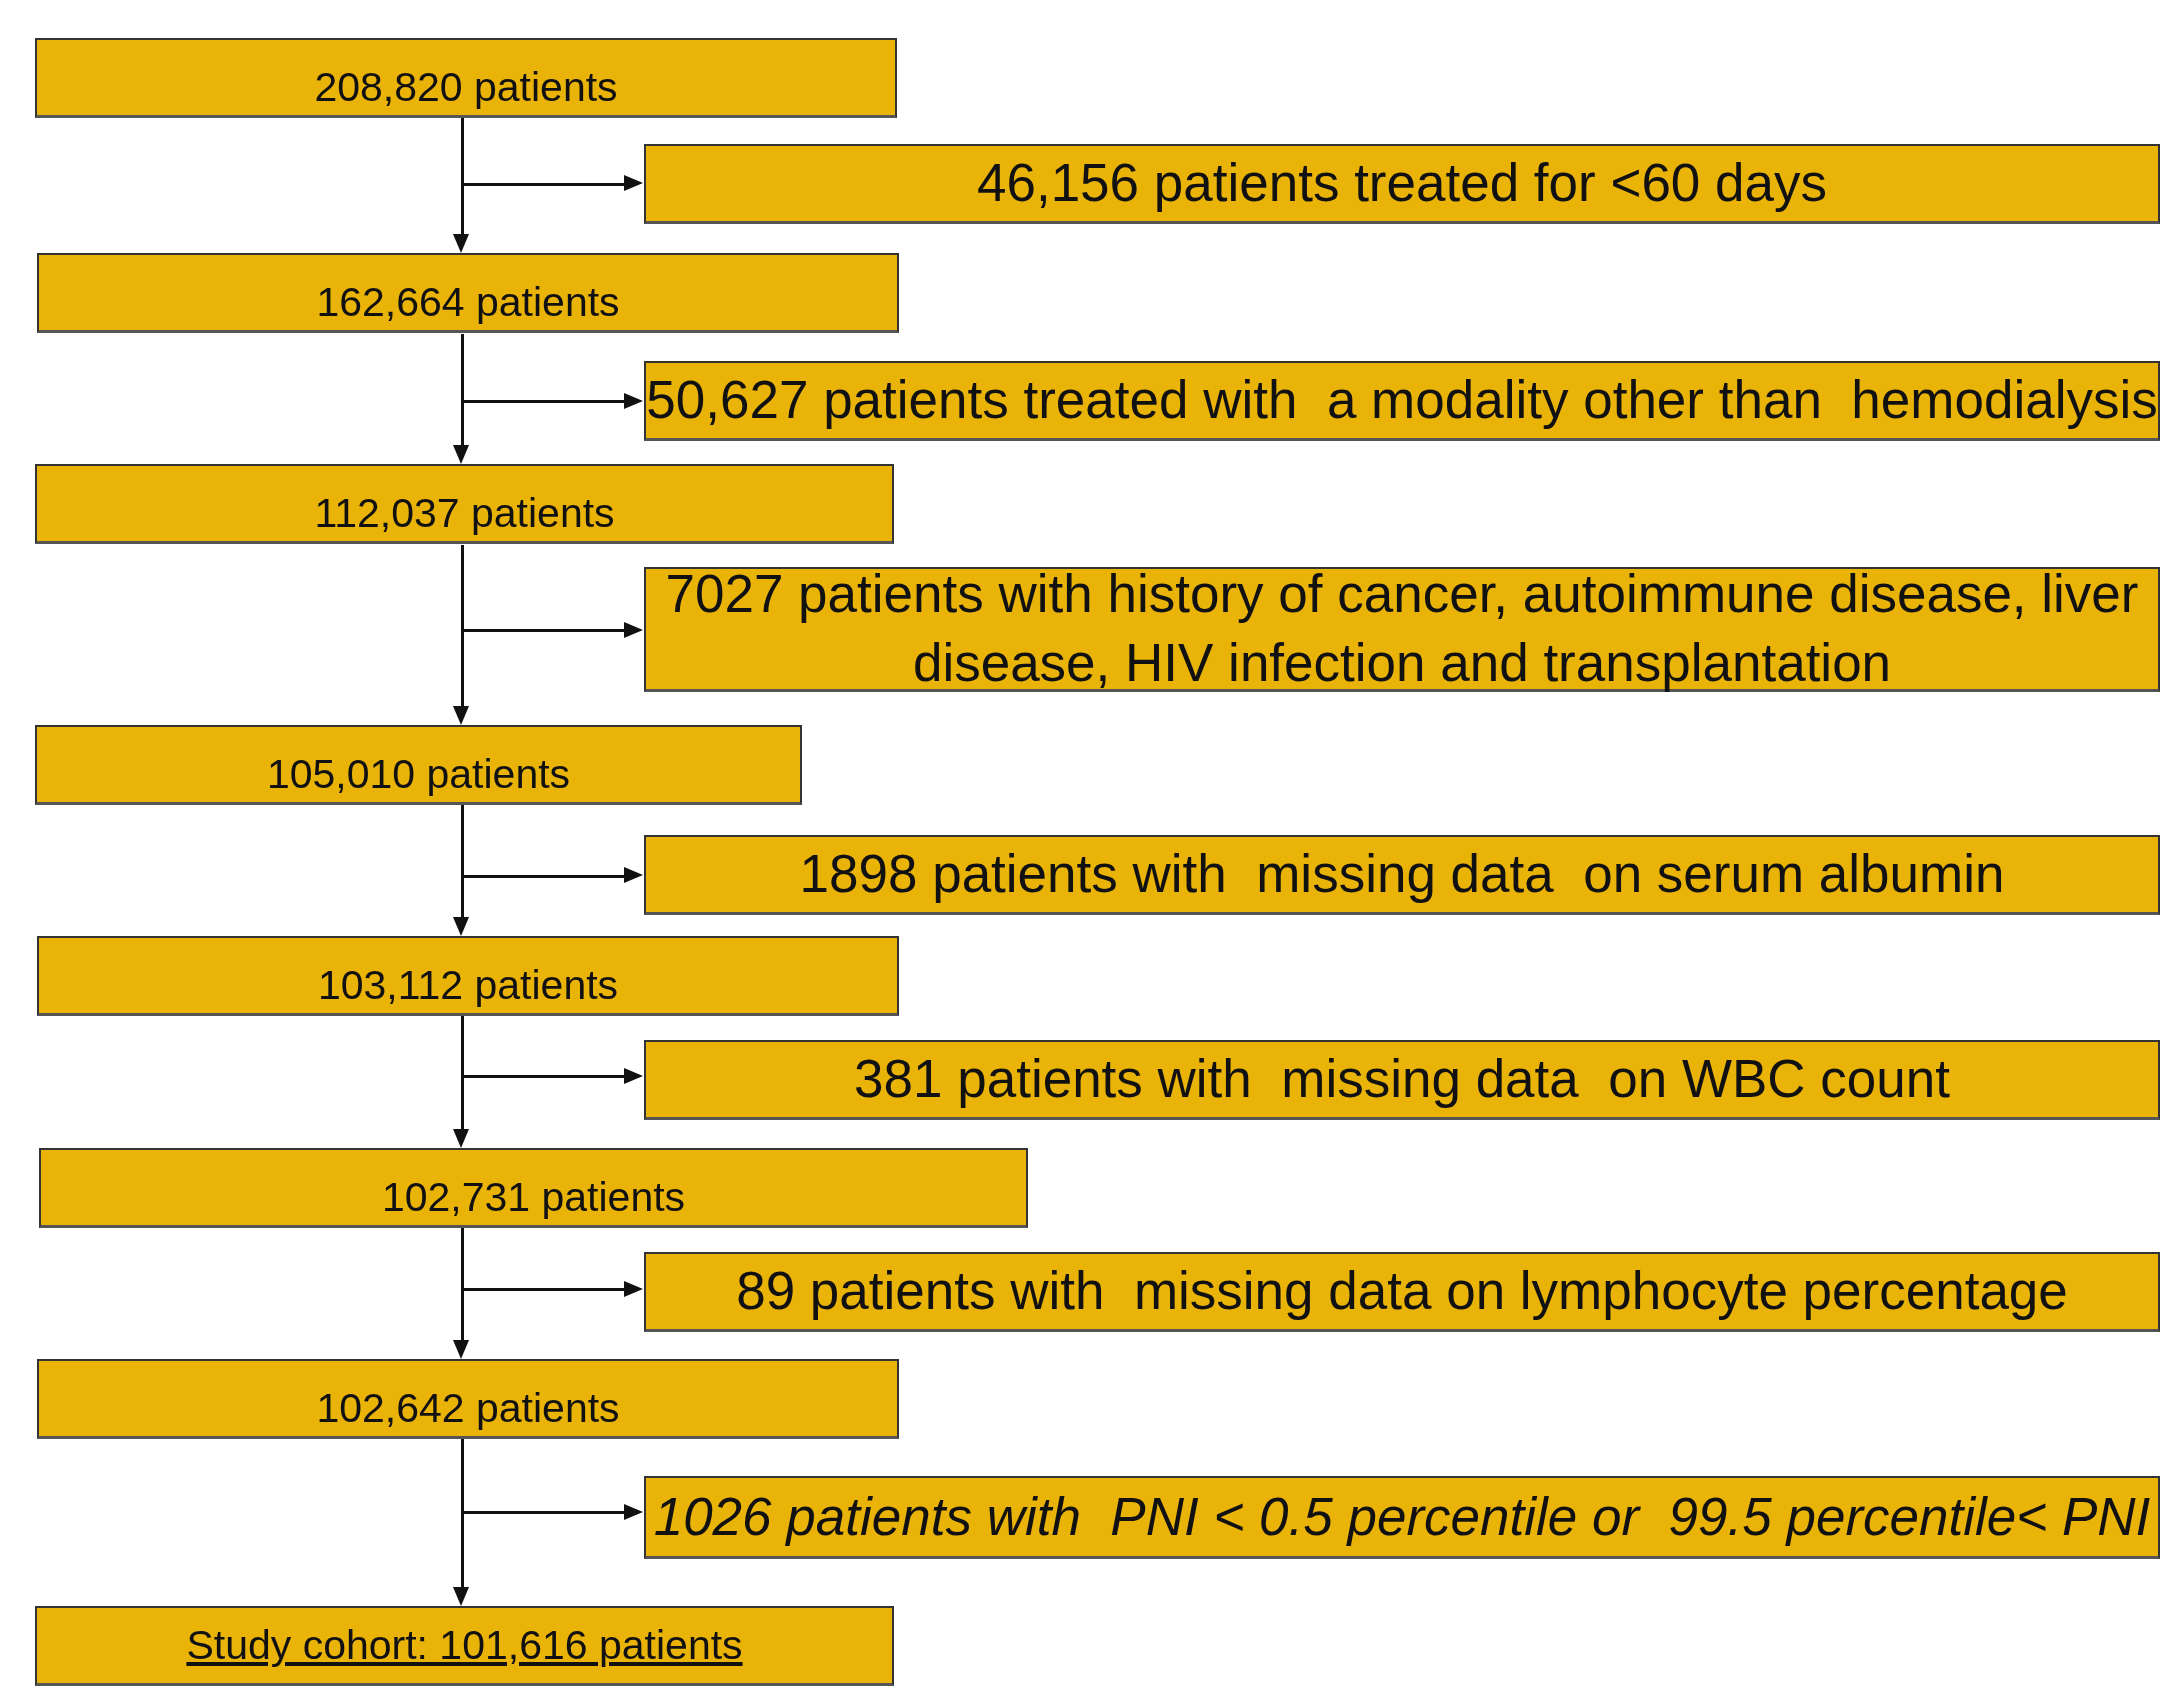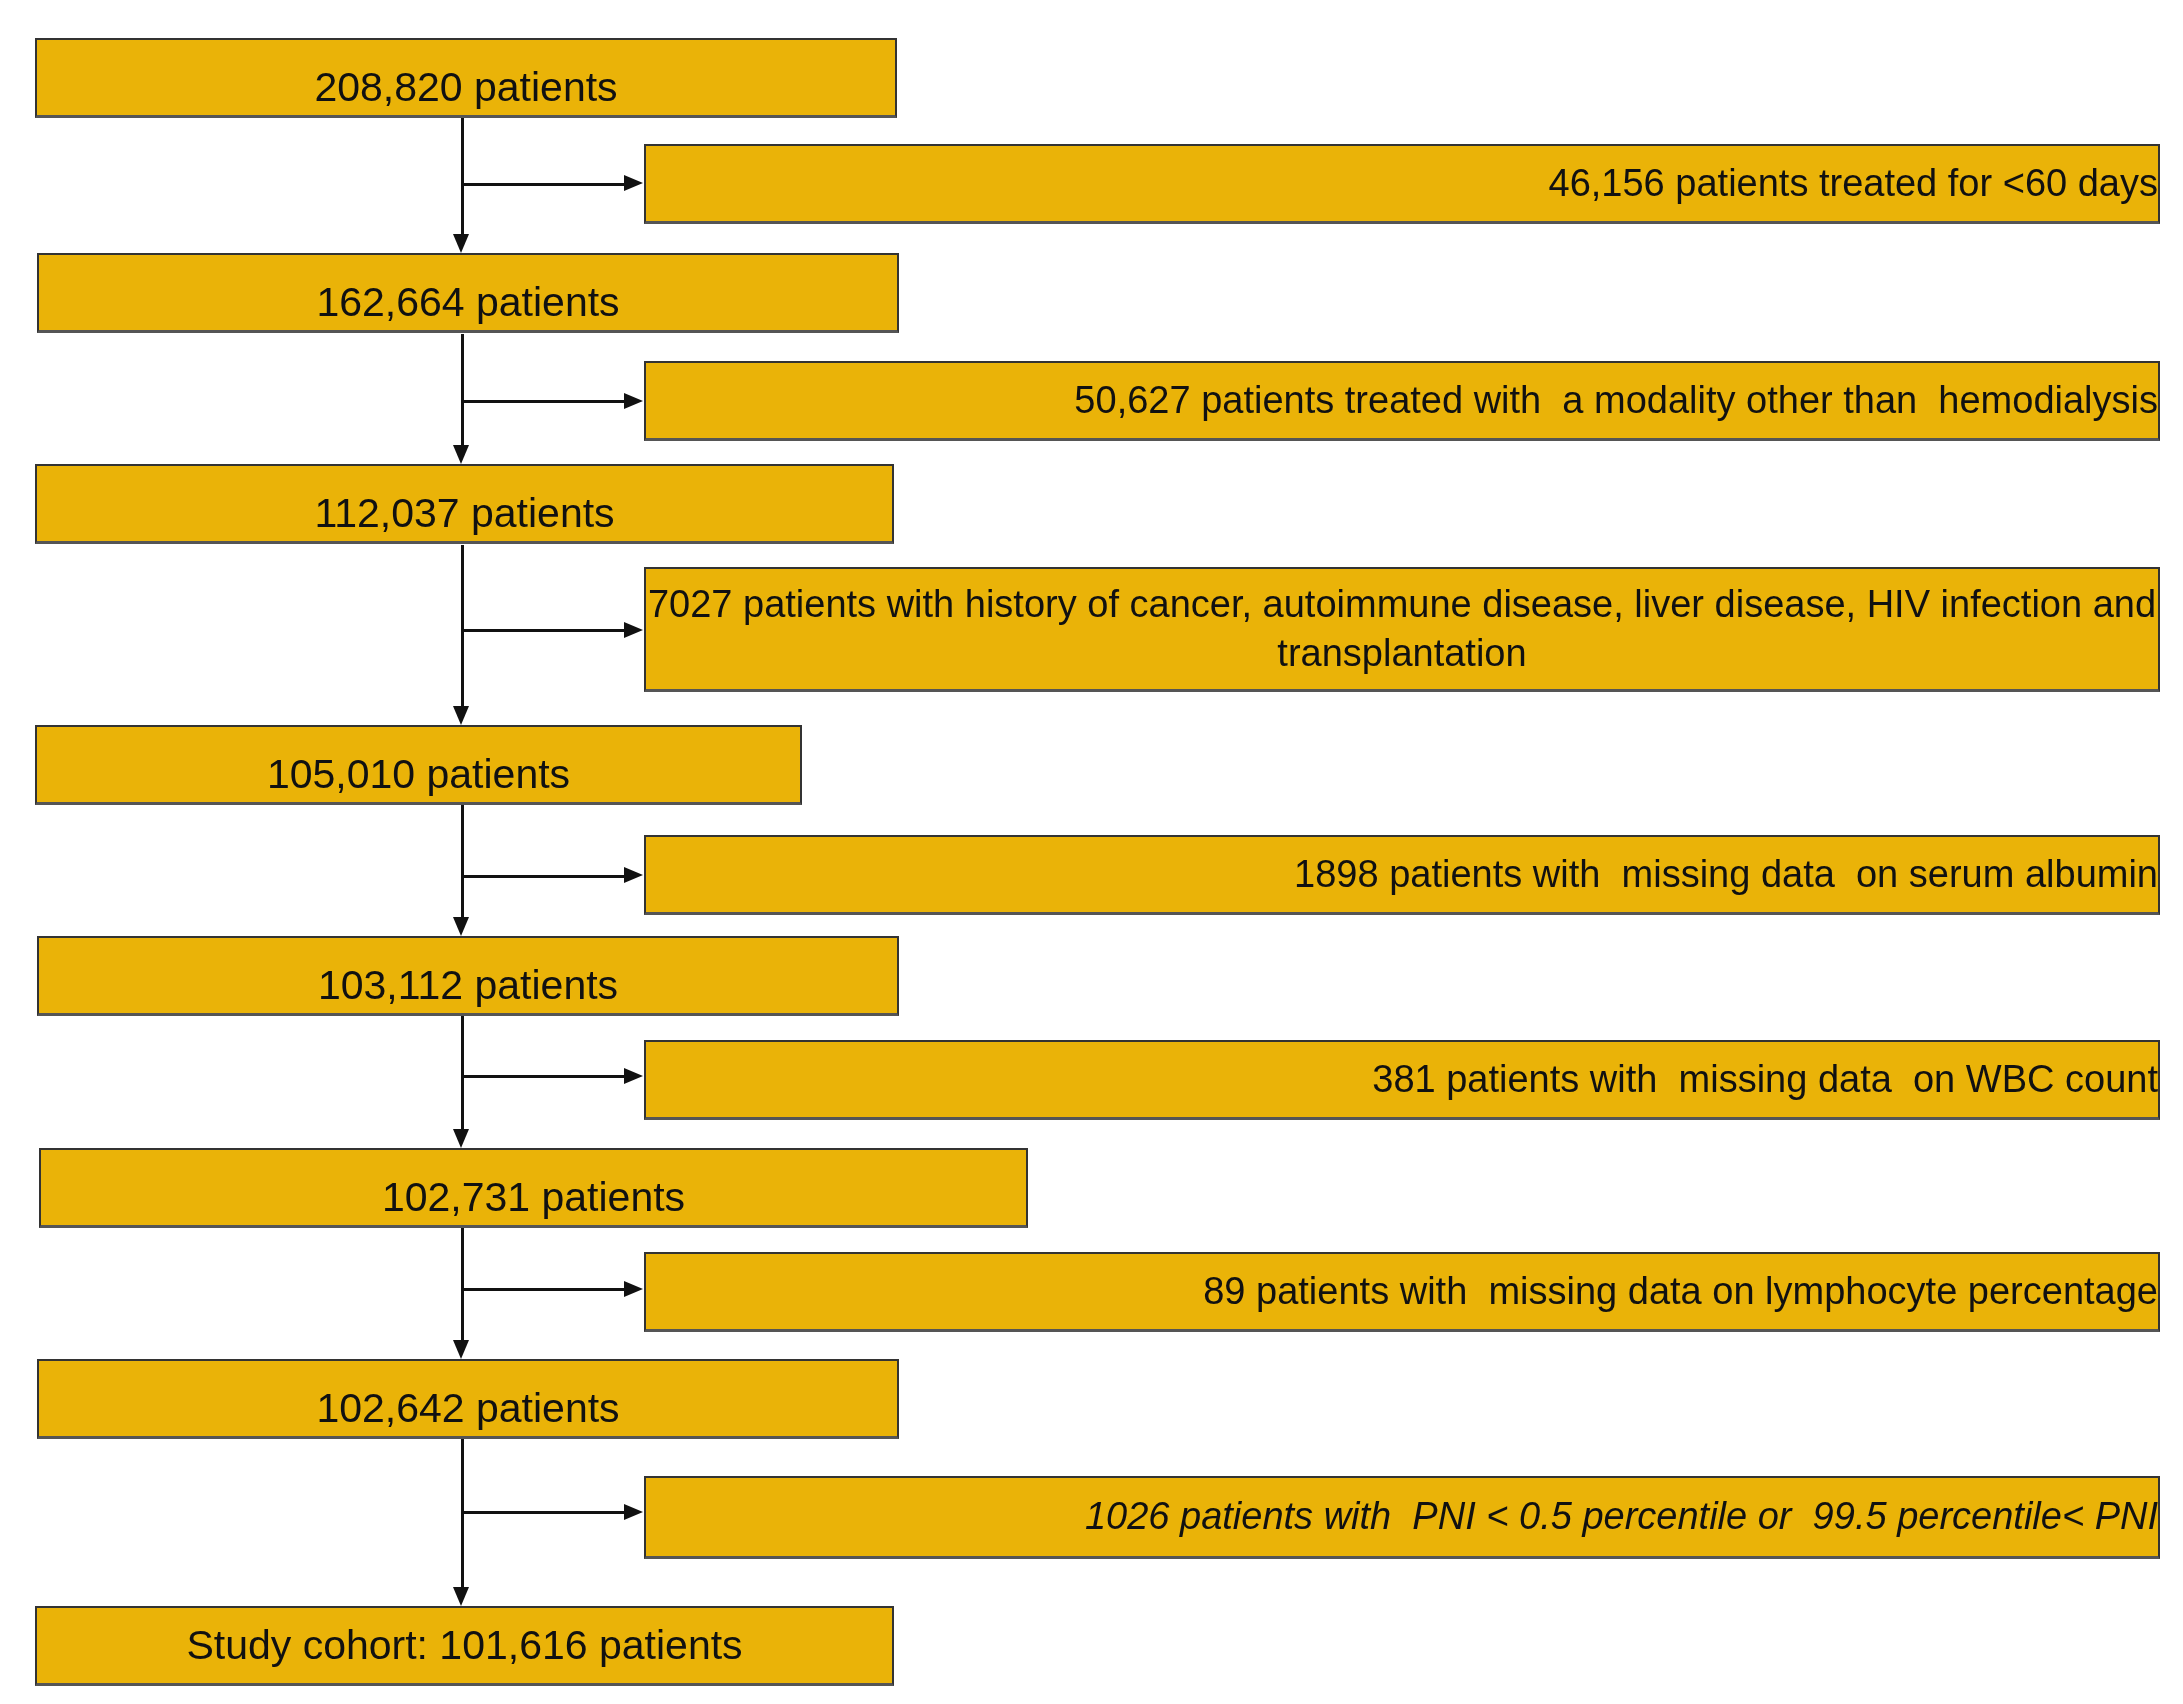--- a/index.html
+++ b/index.html
@@ -2,21 +2,21 @@
 <html style="font-size:11.7px"><head>
 <meta charset="utf-8">
 <style>
   html, body { margin:0; padding:0; background:#ffffff; }
   body { width:2183px; height:1705px; position:relative; overflow:hidden;
          font-family:"Liberation Sans", sans-serif; color:#111; }
   .box { position:absolute; box-sizing:border-box; background:#eab308;
          border:2.2px solid #333; border-bottom:3.7px solid #555;
          display:flex; align-items:flex-end; justify-content:center; text-align:center; }
   .lbox { left:35px; width:862px; height:80px; padding-bottom:4.4px; font-size:41px; }
-  .rbox { left:644px; width:1516px; height:80px; align-items:center; font-size:38px; line-height:1.3;justify-content:flex-end; }
+  .rbox { left:644px; width:1516px; height:80px; align-items:center; font-size:53px; line-height:1.3; }
   .vline { position:absolute; width:2.9px; background:#111; }
   .hline { position:absolute; height:2.9px; background:#111; }
   .arrow-down { position:absolute; width:0; height:0; border-left:8.8px solid transparent;
                 border-right:8.8px solid transparent; border-top:19px solid #111; }
   .arrow-right { position:absolute; width:0; height:0; border-top:8.8px solid transparent;
                  border-bottom:8.8px solid transparent; border-left:19px solid #111; }
 </style>
 </head>
 <body>
 
@@ -69,21 +69,21 @@
 </div>
 <div class="box lbox" style="top:936px; left:37px;justify-content:center;">
   <span>103,112 patients</span>
 </div>
 <div class="box lbox" style="top:1148px; left:39px; width:989px;">
   <span>102,731 patients</span>
 </div>
 <div class="box lbox" style="top:1359px; left:37px; width:862px;">
   <span>102,642  patients</span>
 </div>
-<div class="box lbox" style="top:1606px; width:859px; align-items:center; padding-bottom:0;">
+<div class="box lbox" style="top:1606px; width:859px; align-items:center; padding-bottom:0;text-decoration:underline;">
   <span>Study cohort: 101,616 patients</span>
 </div>
 
 <div class="box rbox" style="top:144px;">
   <span>46,156 patients treated for &lt;60 days</span>
 </div>
 <div class="box rbox" style="top:361px;">
   <span style="white-space:pre;">50,627 patients treated with  a modality other than  hemodialysis</span>
 </div>
 <div class="box rbox" style="top:567px; height:125px; padding:0 0;">

